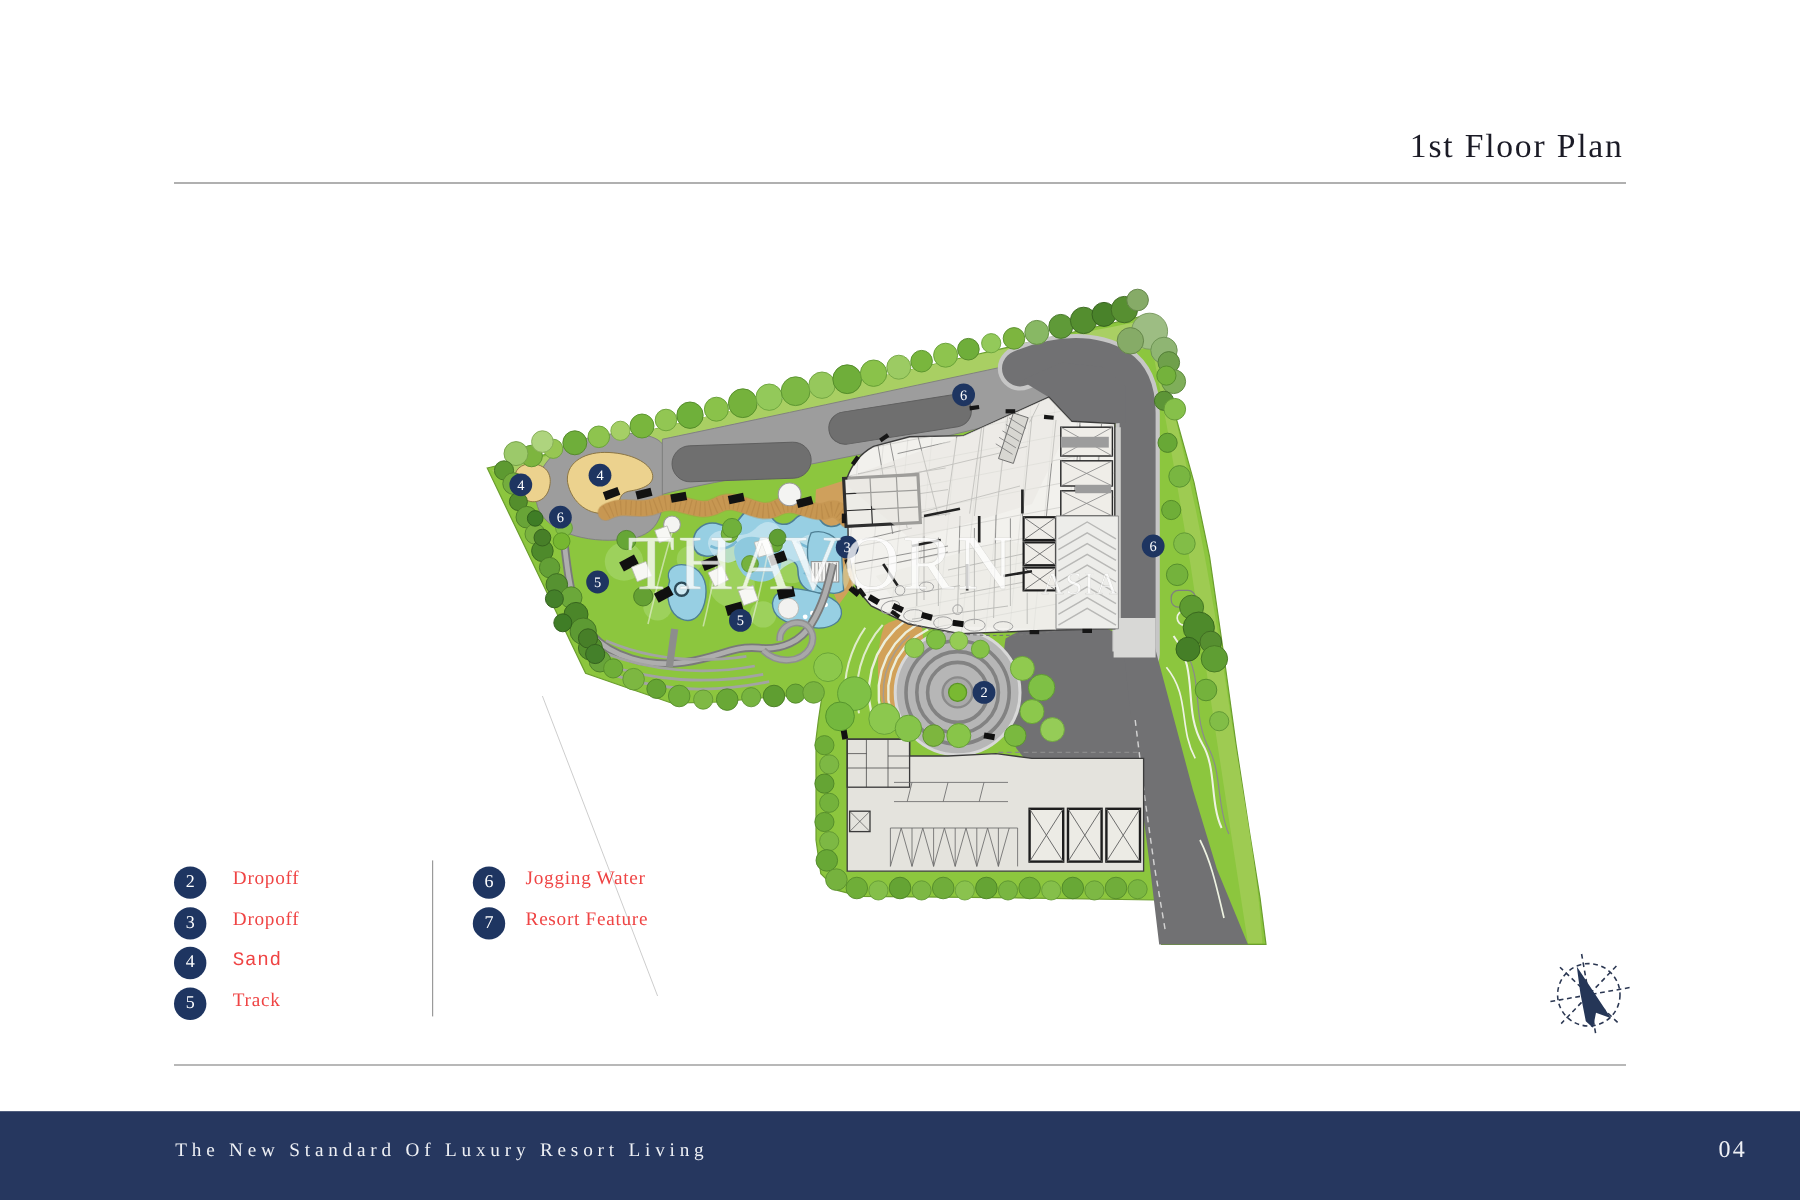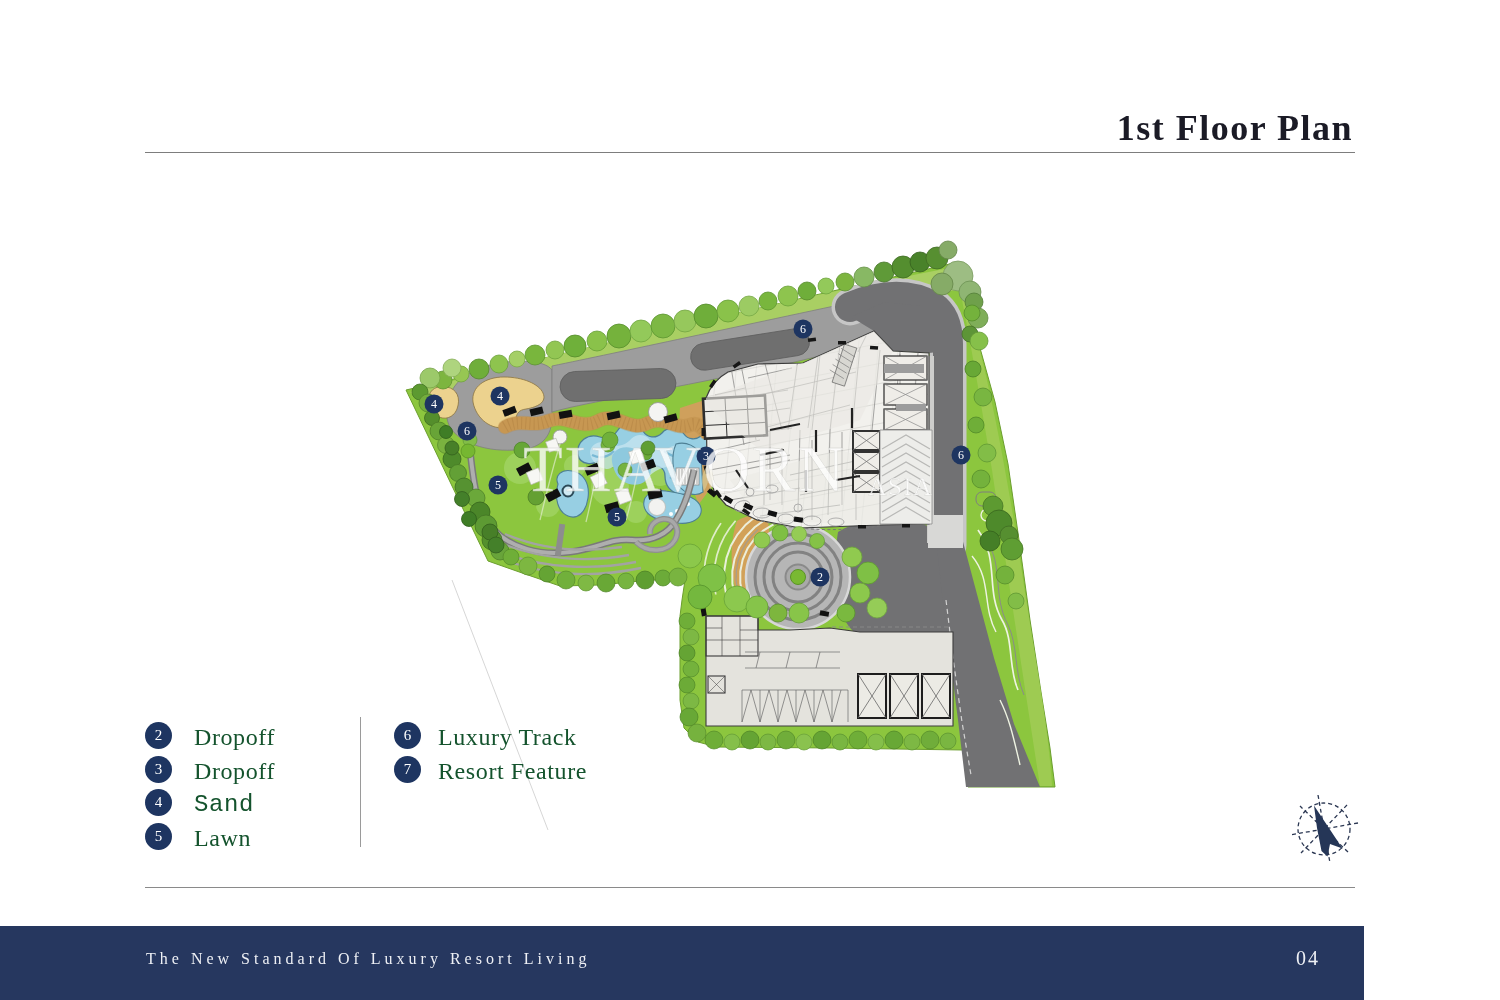--- a/index.html
+++ b/index.html
@@ -1,26 +1,26 @@
 <!DOCTYPE html>
 <html><head>
 <meta charset="utf-8">
 <style>
   html,body{margin:0;padding:0;background:#ffffff;}
   body{width:1500px;height:1000px;position:relative;overflow:hidden;font-family:"Liberation Serif",serif;}
-  .title{position:absolute;top:107px;right:147px;font-size:36px;font-weight:bold;color:#1b1b26;letter-spacing:1.5px;}
+  .title{position:absolute;top:107px;right:147px;font-size:28px;font-weight:normal;color:#1b1b26;letter-spacing:1.5px;}
   .rule-top{position:absolute;top:152px;left:145px;width:1210px;height:1px;background:#7d7d7d;}
   .rule-bottom{position:absolute;top:887px;left:145px;width:1210px;height:1px;background:#8a8a8a;}
-  .footer{position:absolute;top:926px;left:0;width:1364px;height:74px;background:#26375f;}
+  .footer{position:absolute;top:926px;left:0;width:1500px;height:74px;background:#26375f;}
   .footer .tag{position:absolute;top:24px;left:146px;font-size:16px;letter-spacing:4px;color:#eef0f5;}
   .footer .pg{position:absolute;top:21px;right:44px;font-size:20px;letter-spacing:2px;color:#eef0f5;margin-left:48px;}
   .legend{position:absolute;left:0;top:0;}
   .leg-circ{position:absolute;width:27px;height:27px;border-radius:50%;background:#1e3561;color:#ffffff;
             text-align:center;line-height:27px;font-size:15px;}
-  .leg-lab{position:absolute;font-size:24px;color:#14532d;letter-spacing:0.6px;white-space:nowrap;}
+  .leg-lab{position:absolute;font-size:16px;color:#ef4444;letter-spacing:0.6px;white-space:nowrap;}
   .leg-div{position:absolute;left:360px;top:717px;width:1px;height:130px;background:#9a9a9a;}
 </style>
 </head>
 <body>
 
 <div class="title">1st Floor Plan</div>
 
 <div class="rule-top"></div>
 
 <svg id="plan" width="1500" height="1000" viewBox="0 0 1500 1000" style="position:absolute;left:0;top:0;">
@@ -571,27 +571,27 @@
   <div class="leg-circ" style="left:145px;top:756px;">3</div>
 
   <div class="leg-lab" style="left:194px;top:758px;">Dropoff</div>
 
   <div class="leg-circ" style="left:145px;top:789px;">4</div>
 
   <div class="leg-lab" style="left:194px;top:791px;font-family:Liberation Mono, monospace;">Sand</div>
 
   <div class="leg-circ" style="left:145px;top:823px;">5</div>
 
-  <div class="leg-lab" style="left:194px;top:825px;">Lawn</div>
+  <div class="leg-lab" style="left:194px;top:825px;">Track</div>
 
   <div class="leg-div"></div>
 
   <div class="leg-circ" style="left:394px;top:722px;">6</div>
 
-  <div class="leg-lab" style="left:438px;top:724px;">Luxury Track</div>
+  <div class="leg-lab" style="left:438px;top:724px;">Jogging Water</div>
 
   <div class="leg-circ" style="left:394px;top:756px;">7</div>
 
   <div class="leg-lab" style="left:438px;top:758px;">Resort Feature</div>
 </div>
 
 <svg width="90" height="90" viewBox="0 0 90 90" style="position:absolute;left:1280px;top:785px;">
   <g stroke="#2b3752" stroke-width="1.3" stroke-dasharray="4,3" fill="none">
 
     <circle cx="44" cy="44" r="26"></circle>

